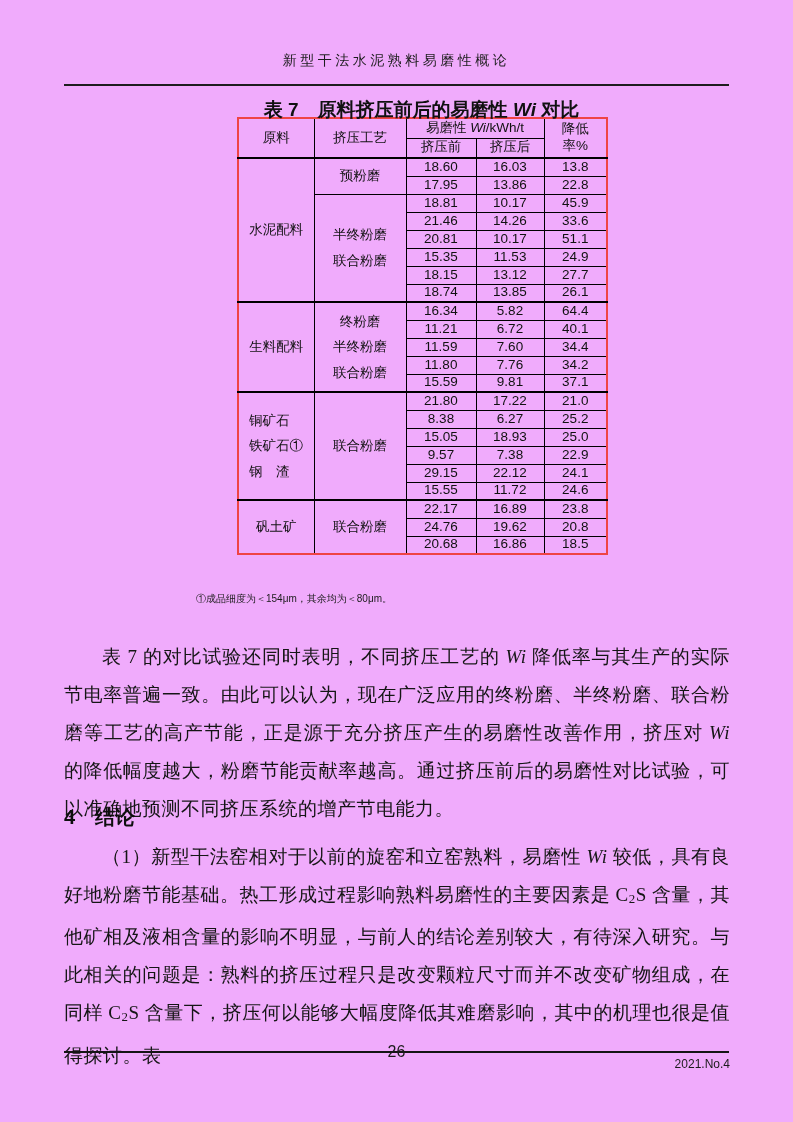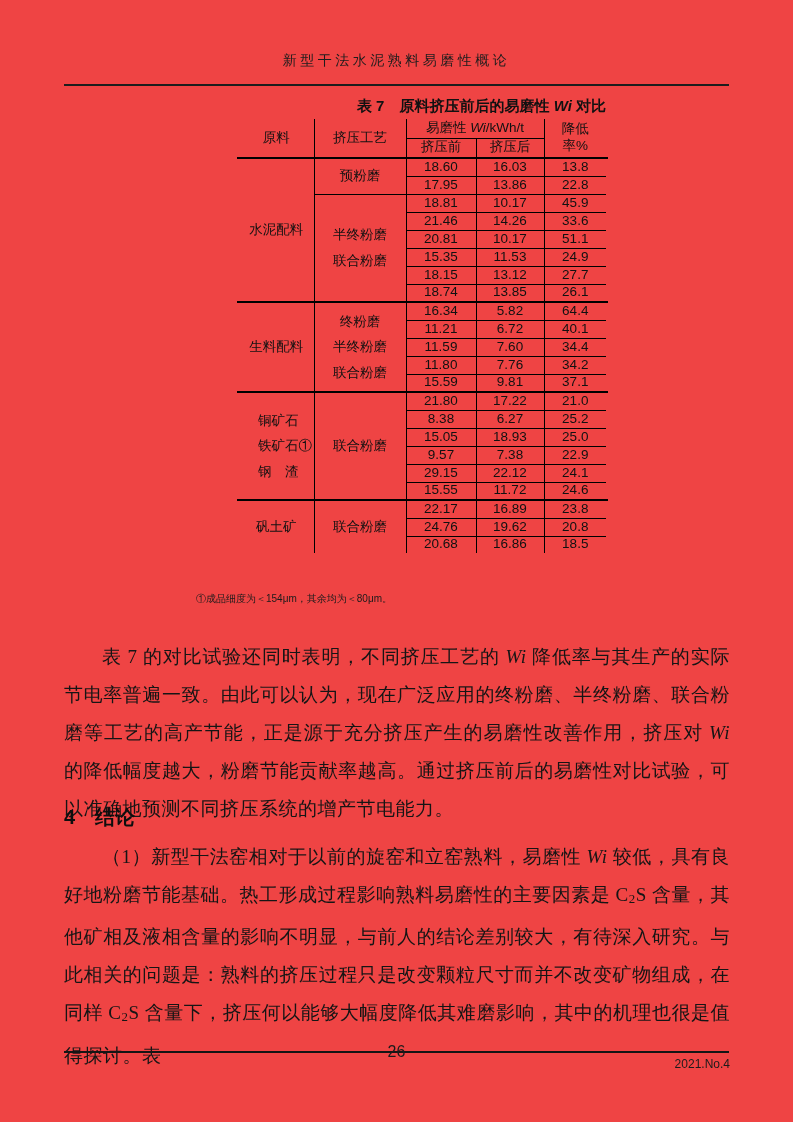--- a/index.html
+++ b/index.html
@@ -1,37 +1,37 @@
 <!DOCTYPE html>
 <html><head>
 <meta charset="utf-8">
 <style>
   * { margin:0; padding:0; box-sizing:border-box; }
   html,body { background:#ffffff; }
   body { width:793px; height:1122px; font-family:"Liberation Serif", serif; color:#161616; }
-  .page { position:relative; width:793px; height:1122px; background:#ef4444; overflow:hidden; }
+  .page { position:relative; width:793px; height:1122px; background:#f0abfc; overflow:hidden; }
 
   .running-head { position:absolute; top:52px; left:0; width:100%; text-align:center;
                   font-size:14px; letter-spacing:3.5px; color:#1d1d1d; }
   .head-rule { position:absolute; top:84px; left:64px; width:665px; height:2px; background:#1d1d1d; }
 
   .table-block { position:absolute; left:237px; top:97px; width:369px;
                  font-family:"Liberation Sans", sans-serif; }
-  .caption { text-align:right; font-size:15px; font-weight:bold; height:20px;
+  .caption { text-align:center; font-size:19px; font-weight:bold; height:20px;
              white-space:nowrap; color:#111; }
   table { border-collapse:collapse; width:369px; table-layout:fixed; }
   table { border:2px solid #ef4444; }
   th, td { border:1px solid #000; padding:0; text-align:center; vertical-align:middle; color:#111; }
   th { font-weight:normal; font-size:13.5px; height:20px; line-height:1.25; }
   thead { border-bottom:2px solid #000; }
   td { font-size:13.5px; height:18px; line-height:1.1; }
   tbody tr.group-start td { border-top:2px solid #000; }
   .pre { white-space:pre-line; }
   .material-cell, .process-cell { white-space:pre-line; line-height:1.9; }
-  .material-cell.align-left { text-align:left; padding-left:19px;margin-top:16px; }
+  .material-cell.align-left { text-align:left; padding-left:10px;margin-top:16px; }
 
   .footnote { position:absolute; left:196px; top:592px; font-size:10px;
               font-family:"Liberation Sans", sans-serif; color:#1b1b1b; }
 
   .body-para { position:absolute; left:64px; width:666px; font-size:19px; line-height:38px;
                text-align:justify; text-indent:38px; letter-spacing:0.5px; color:#151515; }
   .para1 { top:616px;margin-top:22px; }
   .section-heading { position:absolute; left:64px; top:804px; font-size:20px; font-weight:bold;
                      font-family:"Liberation Sans", sans-serif; color:#0e0e0e; }
   .para2 { top:838px; }

